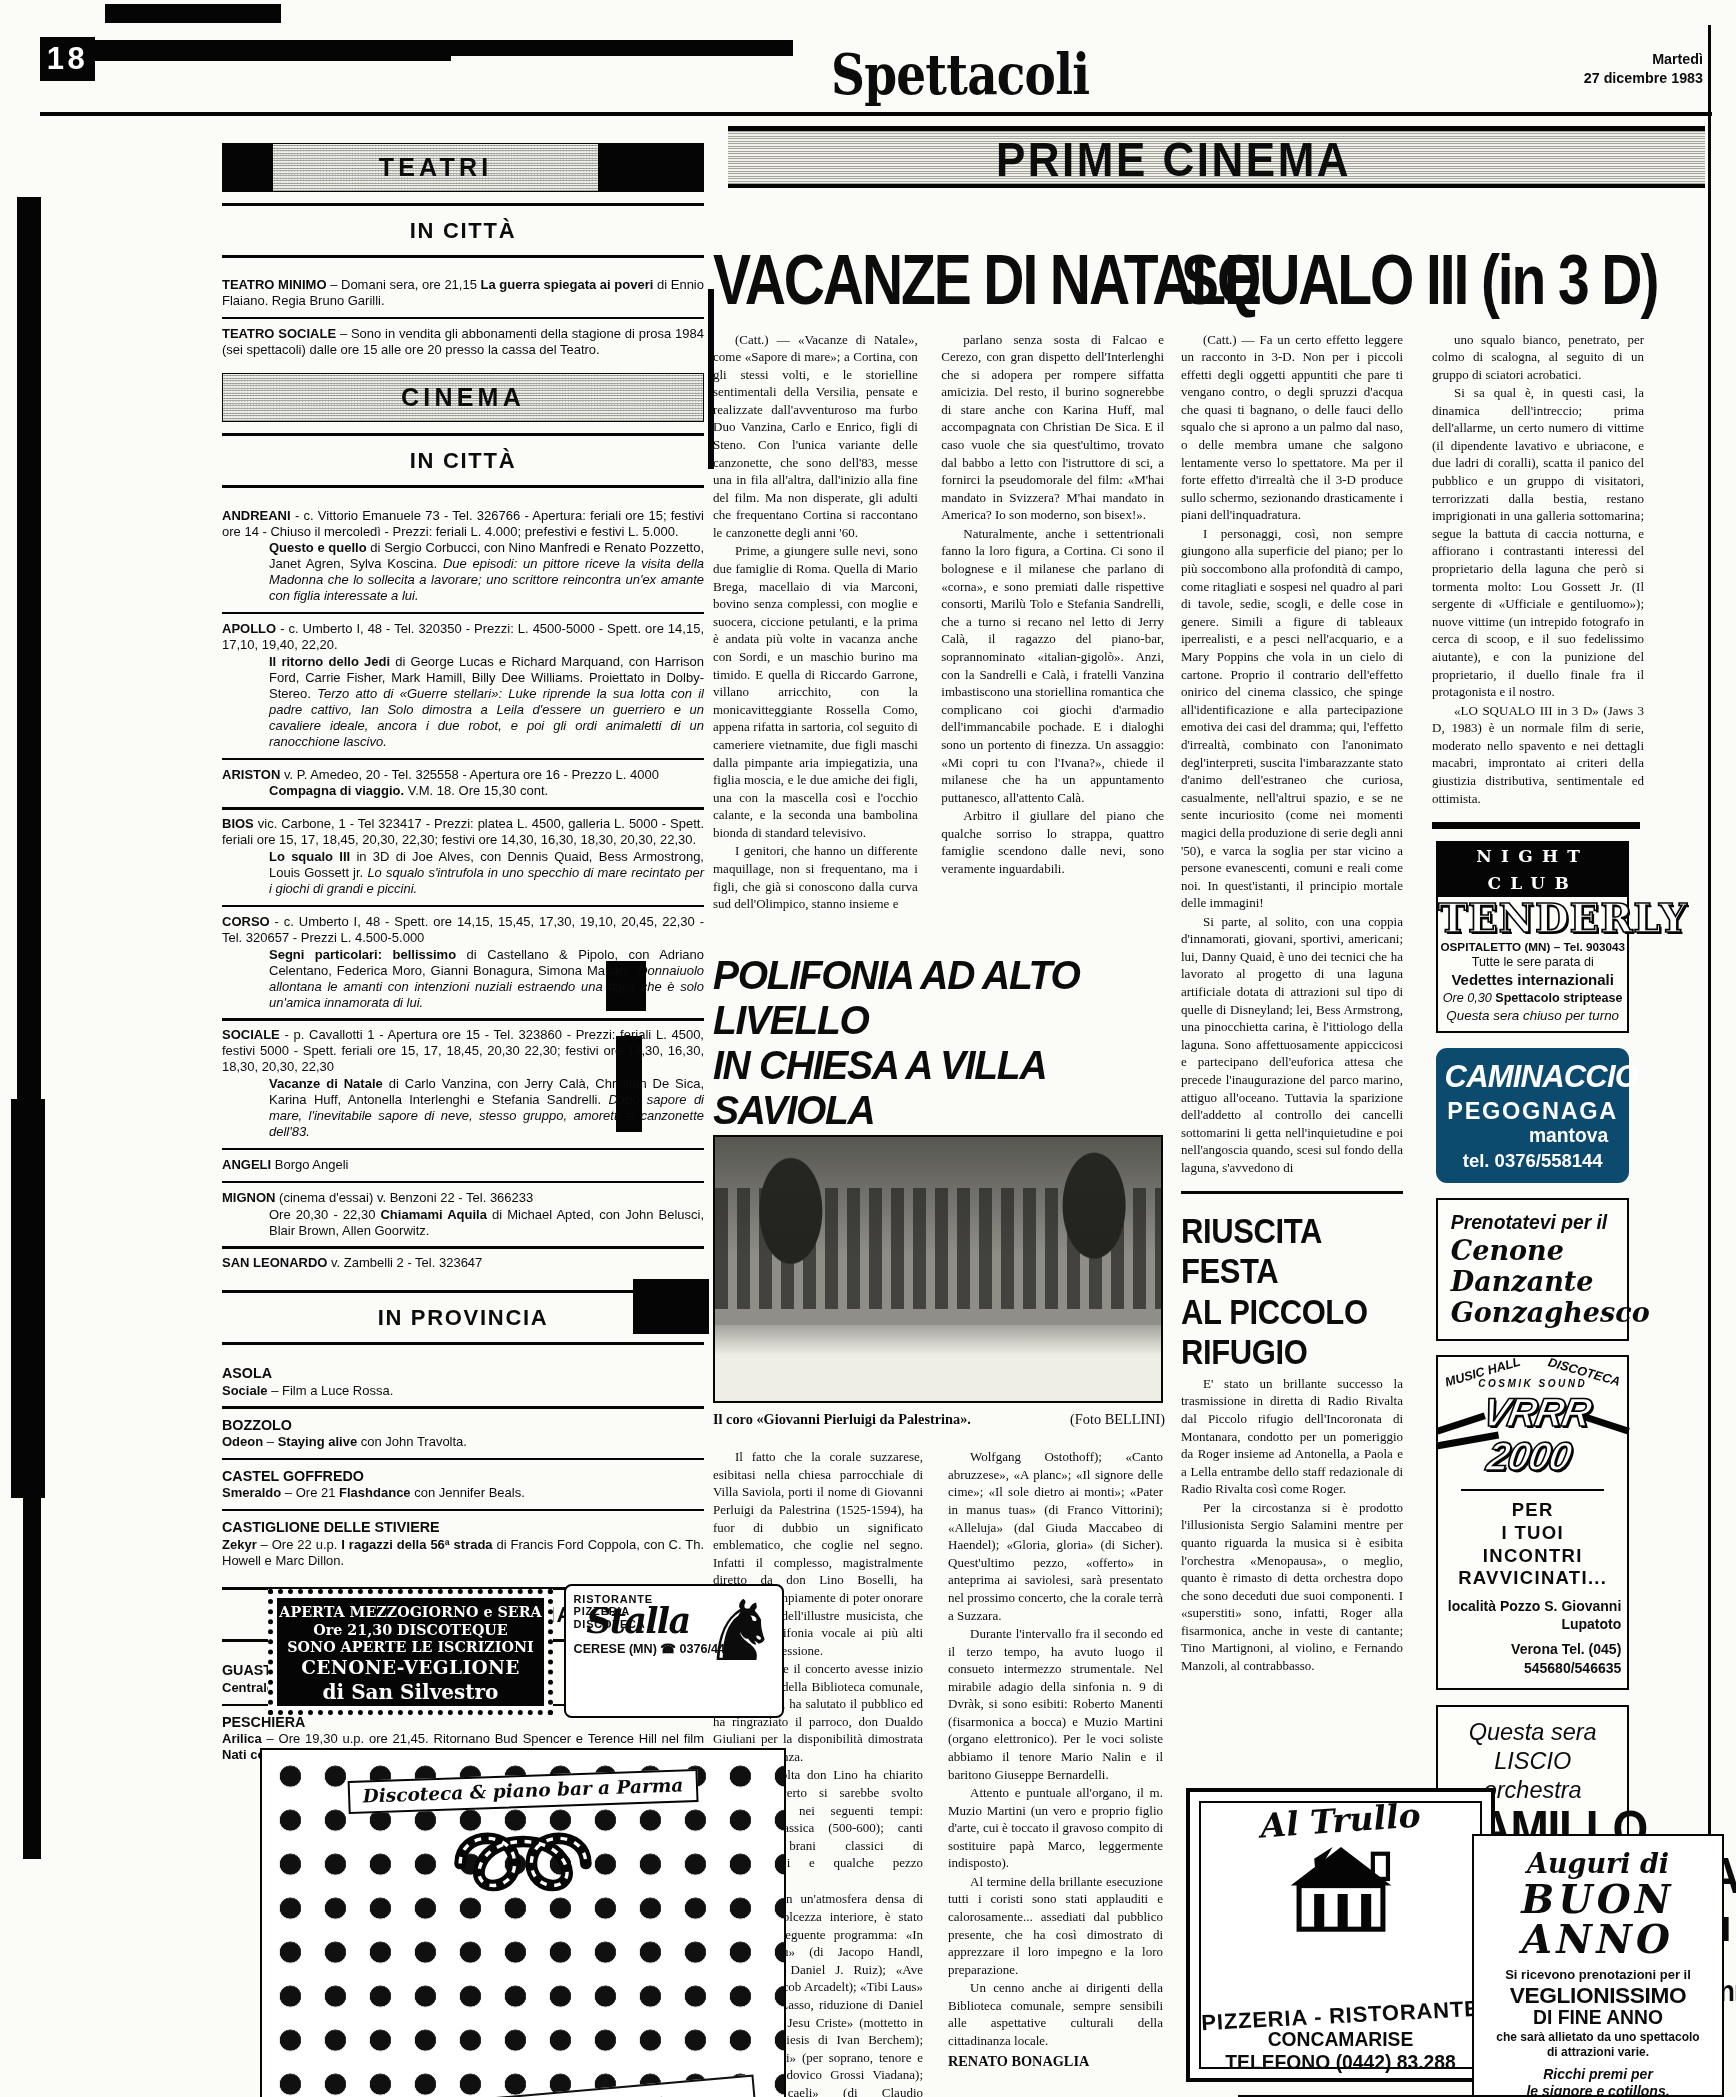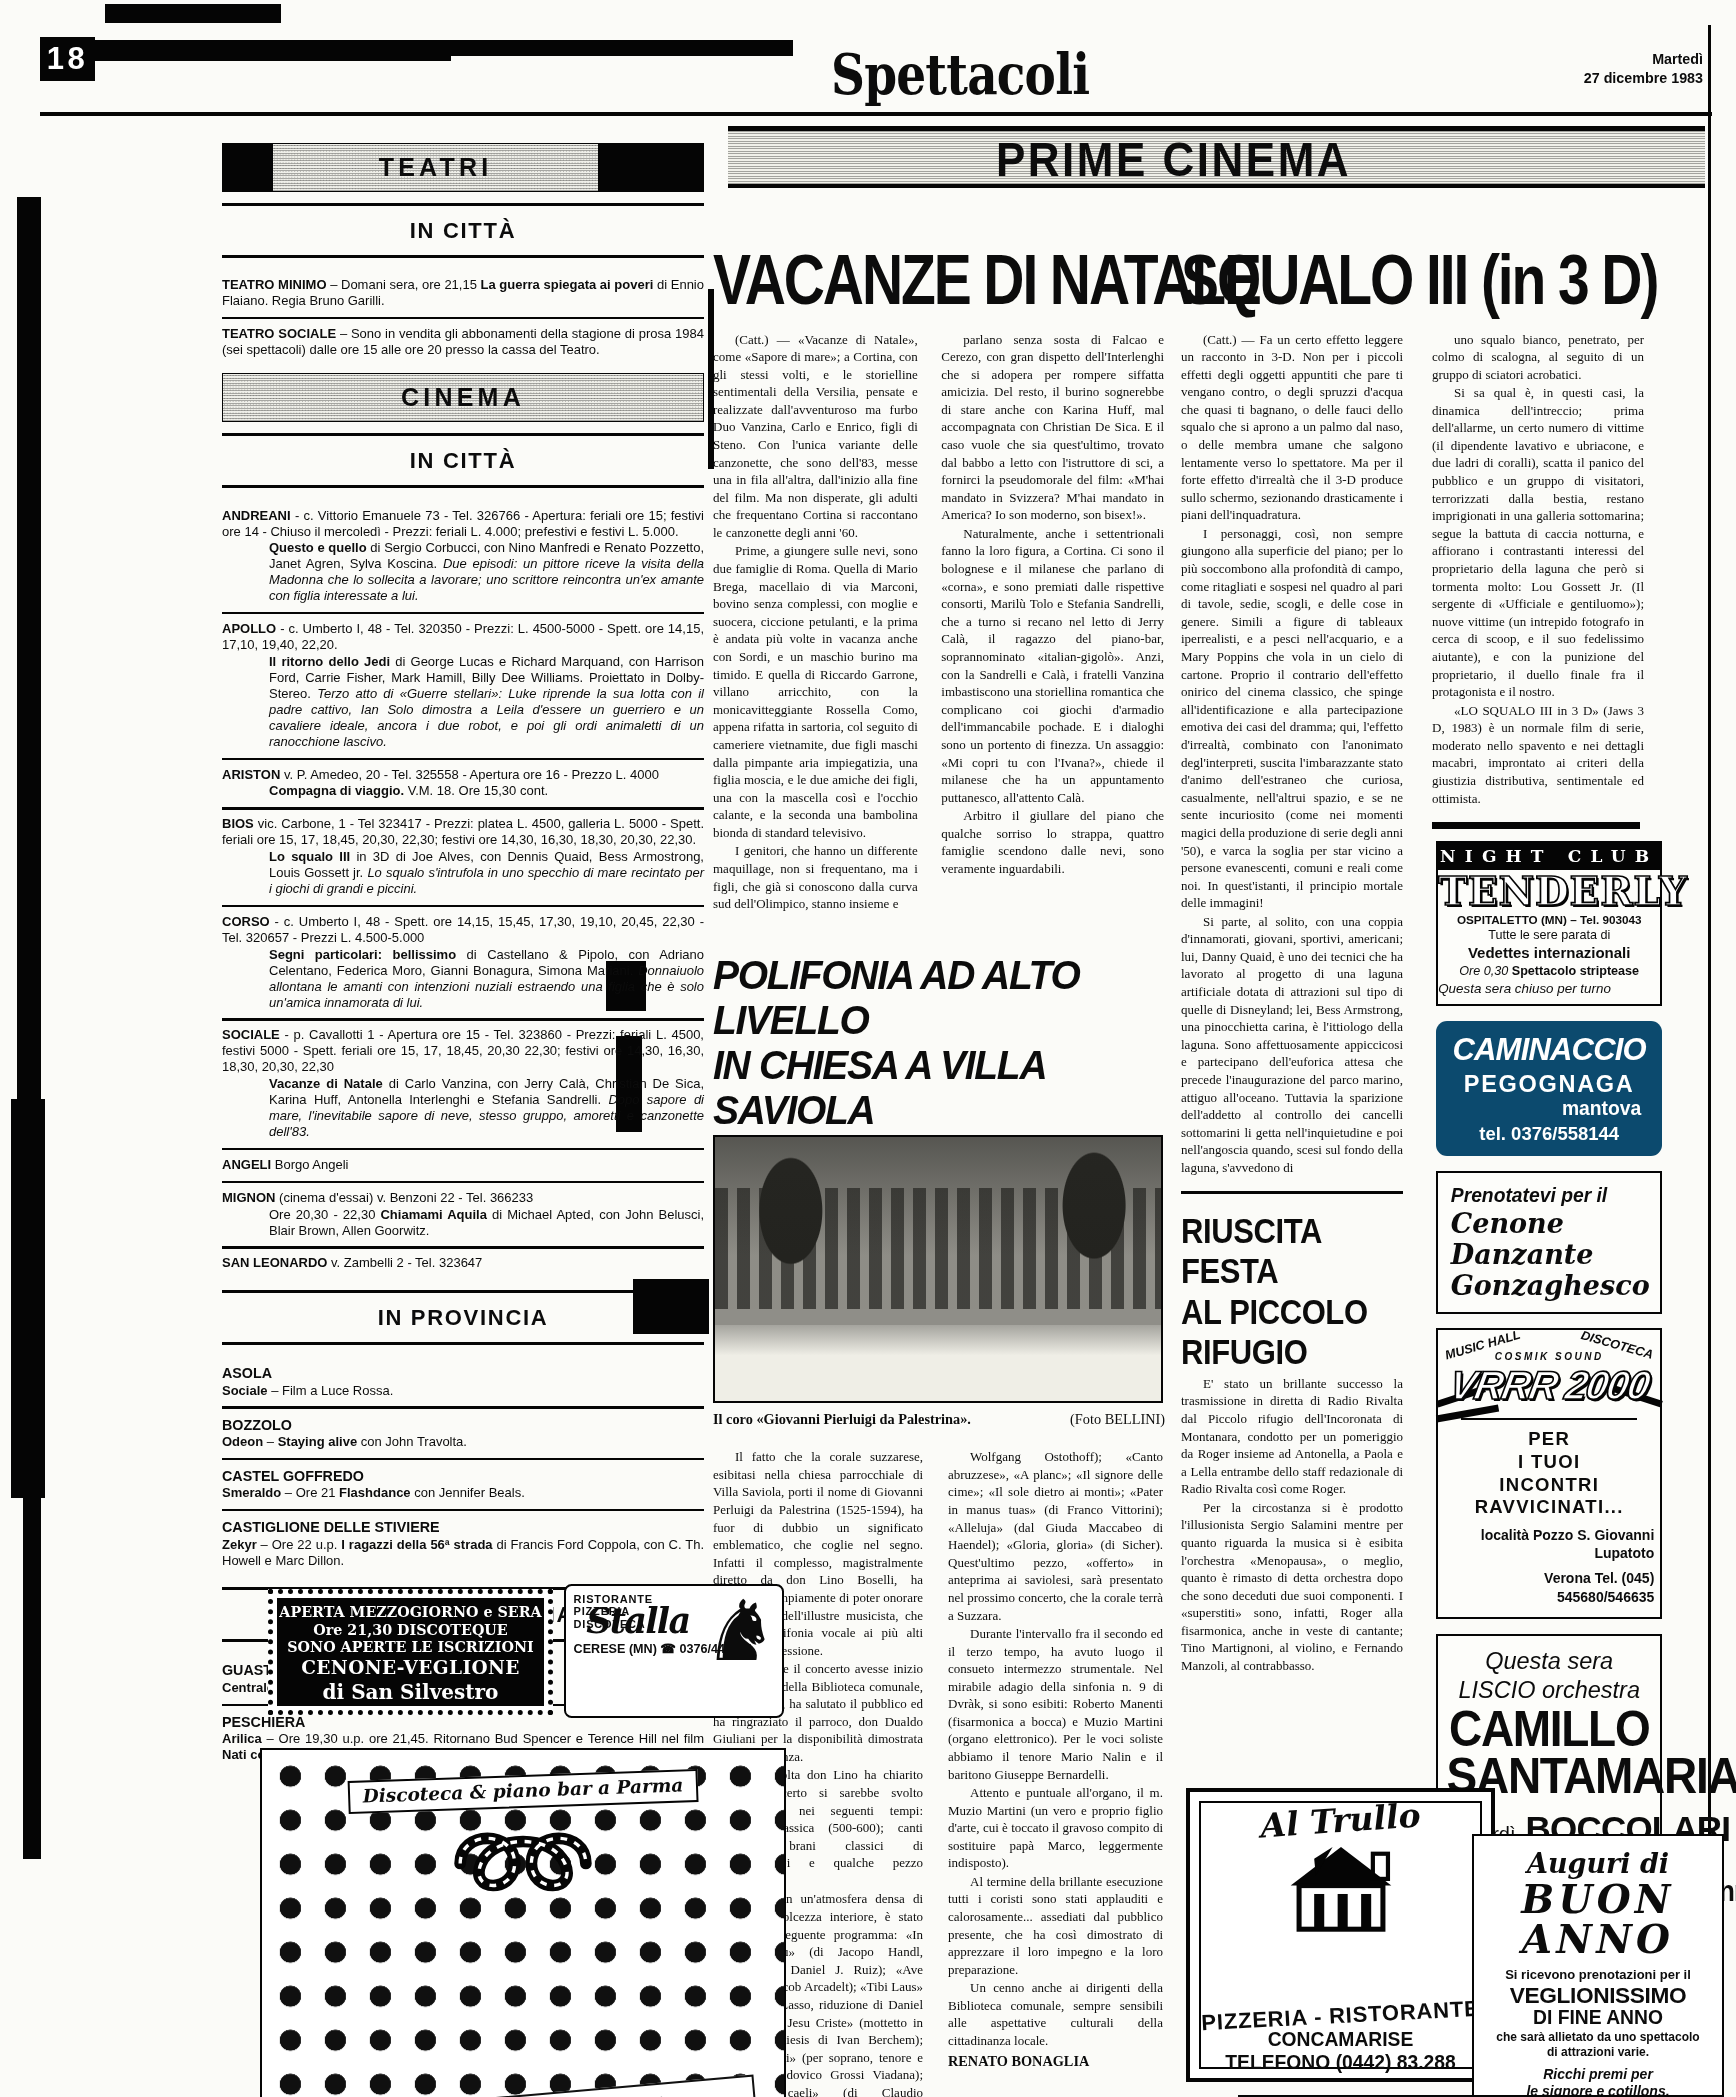--- a/index.html
+++ b/index.html
@@ -81,21 +81,21 @@
   .riu-title{font:900 31px/35px "Liberation Sans",sans-serif;letter-spacing:-0.4px;transform:scaleY(1.15);transform-origin:top left;margin-bottom:23.5px;}
   
   .adbox{border:2.1px solid #050505;background:#fdfdfa;}
   
   #tenderly .nc{background:#050505;color:#fff;font:700 17px/27px "DejaVu Serif",serif;letter-spacing:9.2px;text-align:center;}
   #tenderly .tn{font:900 39px/42px "DejaVu Serif",serif;letter-spacing:0.8px;text-align:center;
      color:#fff;-webkit-text-stroke:1.7px #050505;text-shadow:1.7px 1.7px 0 #050505;}
   #tenderly .sub{font:700 11.7px/15px "Liberation Sans",sans-serif;text-align:center;}
   #tenderly .l{font:400 12.6px/17px "Liberation Sans",sans-serif;text-align:center;}
   #tenderly .lb{font:900 15px/18.5px "Liberation Sans",sans-serif;text-align:center;}
-  #tenderly .li{font:italic 400 13.4px/18.5px "Liberation Sans",sans-serif;text-align:left;}
+  #tenderly .li{font:italic 400 13.4px/18.5px "Liberation Sans",sans-serif;text-align:center;}
   
   #caminaccio{background:#0c4a6e;color:#fff;border-radius:11px;padding:12.6px 8.4px 11px;text-align:center;}
   #caminaccio .n{font:italic 900 31px/34px "Liberation Sans",sans-serif;letter-spacing:-0.8px;}
   #caminaccio .t{font:900 23.5px/27px "Liberation Sans",sans-serif;letter-spacing:1.7px;margin-top:3.4px;}
   #caminaccio .m{font:700 19.3px/21px "Liberation Sans",sans-serif;text-align:right;padding-right:12.6px;}
   #caminaccio .tel{font:700 18.5px/23.5px "Liberation Sans",sans-serif;margin-top:3.4px;}
   
   #cenone{padding:11px 12.6px;}
   #cenone .i{font:italic 700 19.3px/24px "Liberation Sans",sans-serif;}
   #cenone .b{font:italic 900 27px/31px "DejaVu Serif",serif;}
@@ -153,21 +153,21 @@
      background:#fff;border:2.1px solid #050505;padding:3.4px 12.6px;font:italic 900 18.5px/22px "DejaVu Serif",serif;white-space:nowrap;}
   #nabila svg{position:absolute;left:50%;top:63px;transform:translateX(-50%);}
   #nabila .plaque{position:absolute;left:29px;right:29px;top:176px;height:138px;background:#050505;border-radius:17px;
      box-shadow:0 0 0 2.5px #fff inset,0 0 0 5.9px #050505 inset;color:#fff;text-align:center;}
   #nabila .plaque .nm{font:900 76px/88px "DejaVu Serif",serif;letter-spacing:2.5px;margin-top:8.4px;}
   #nabila .plaque .tel{font:italic 700 15px/17px "DejaVu Serif",serif;margin-top:-6.7px;}
   #nabila .slant{position:absolute;left:46px;right:25px;top:344px;height:109px;background:#fff;border:2.5px solid #111;
      transform:rotate(-5deg);text-align:center;padding-top:5px;box-shadow:-7.6px 7.6px 0 rgba(0,0,0,.85);}
   #nabila .slant .s1{font:700 18.5px/22.7px "Liberation Sans",sans-serif;}
   
-  .adstack{width:226px;margin:0 0 0 4.2px;display:flex;flex-direction:column;gap:14.3px;}
+  .adstack{width:193px;margin:0 0 0 4.2px;display:flex;flex-direction:column;gap:14.3px;}
   
   #vrule{position:absolute;left:1708px;top:25px;width:3.4px;height:2257px;background:#050505;}
 </style>
 </head>
 <body>
 
 <div id="page" data-name="newspaper-page">
 
   <div class="ink" style="left:105px;top:4.2px;width:176px;height:18.5px;" data-name="scan-artifact"></div>
   <div class="ink" style="left:90px;top:40px;width:703px;height:16px;" data-name="scan-artifact"></div>

